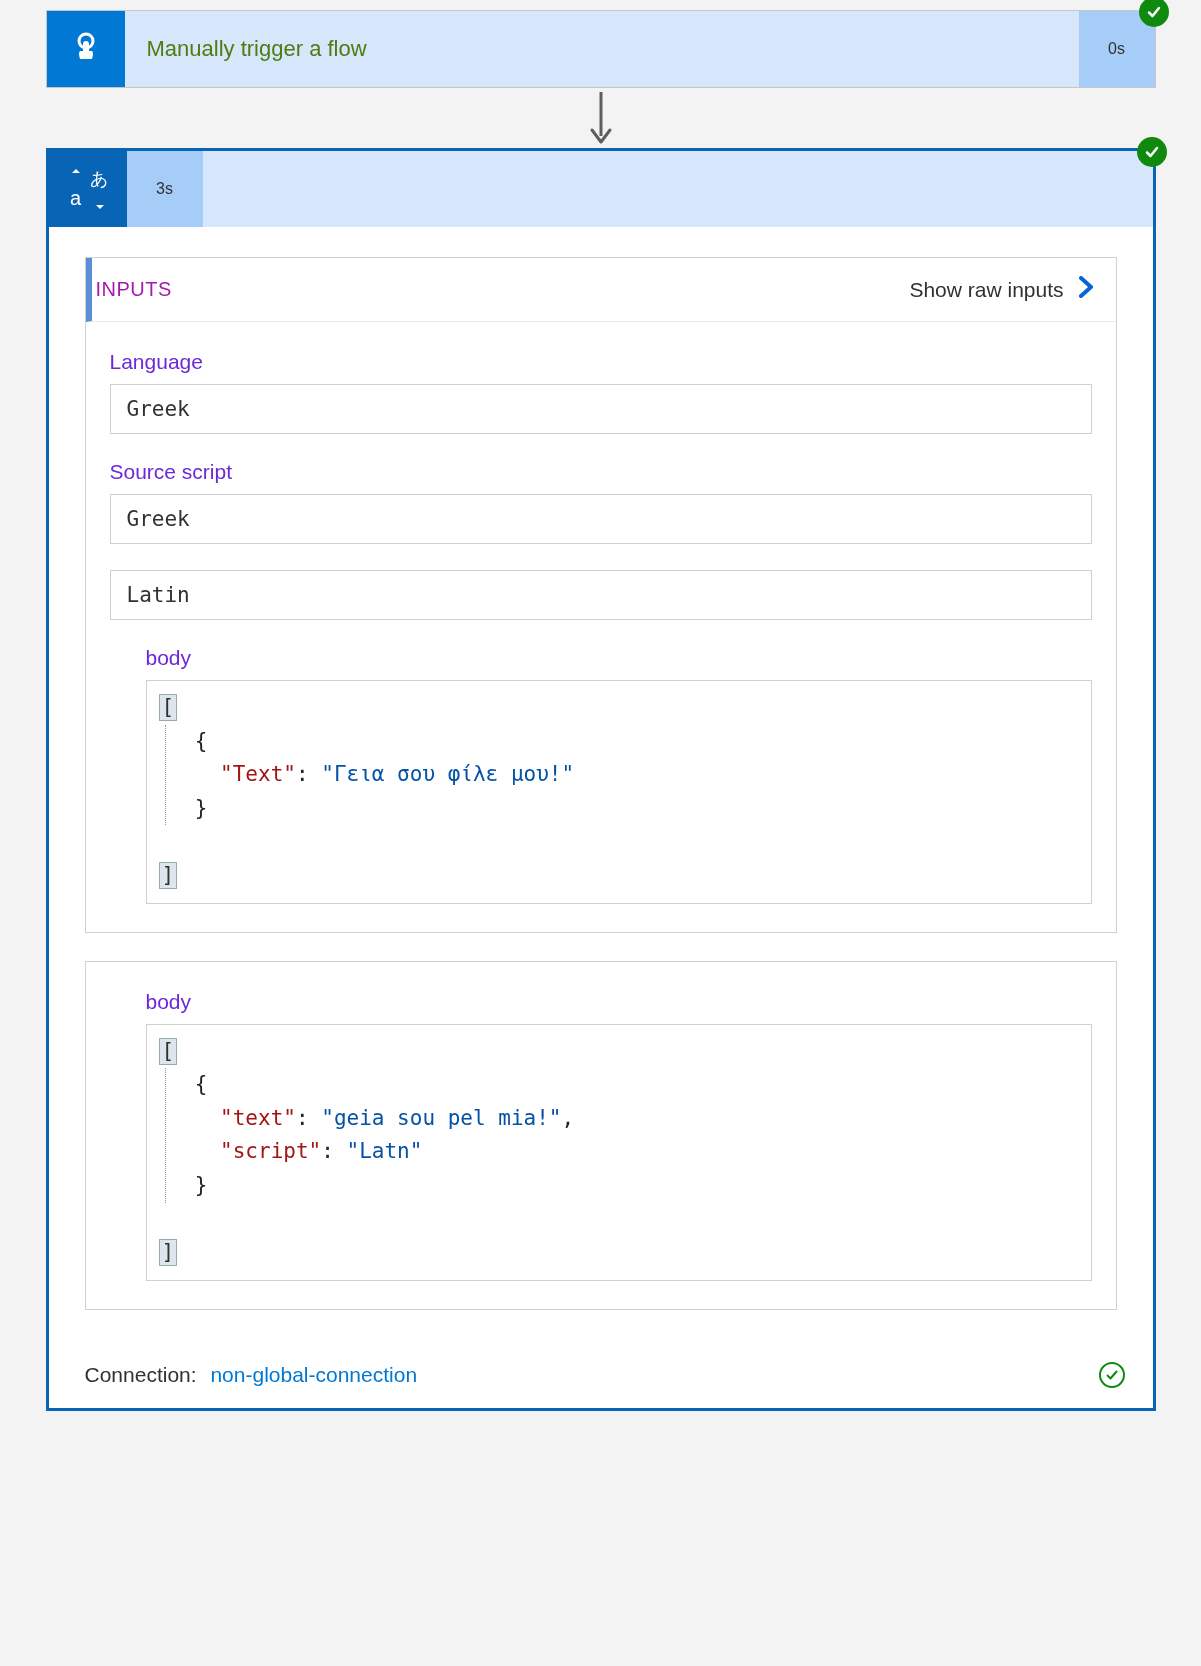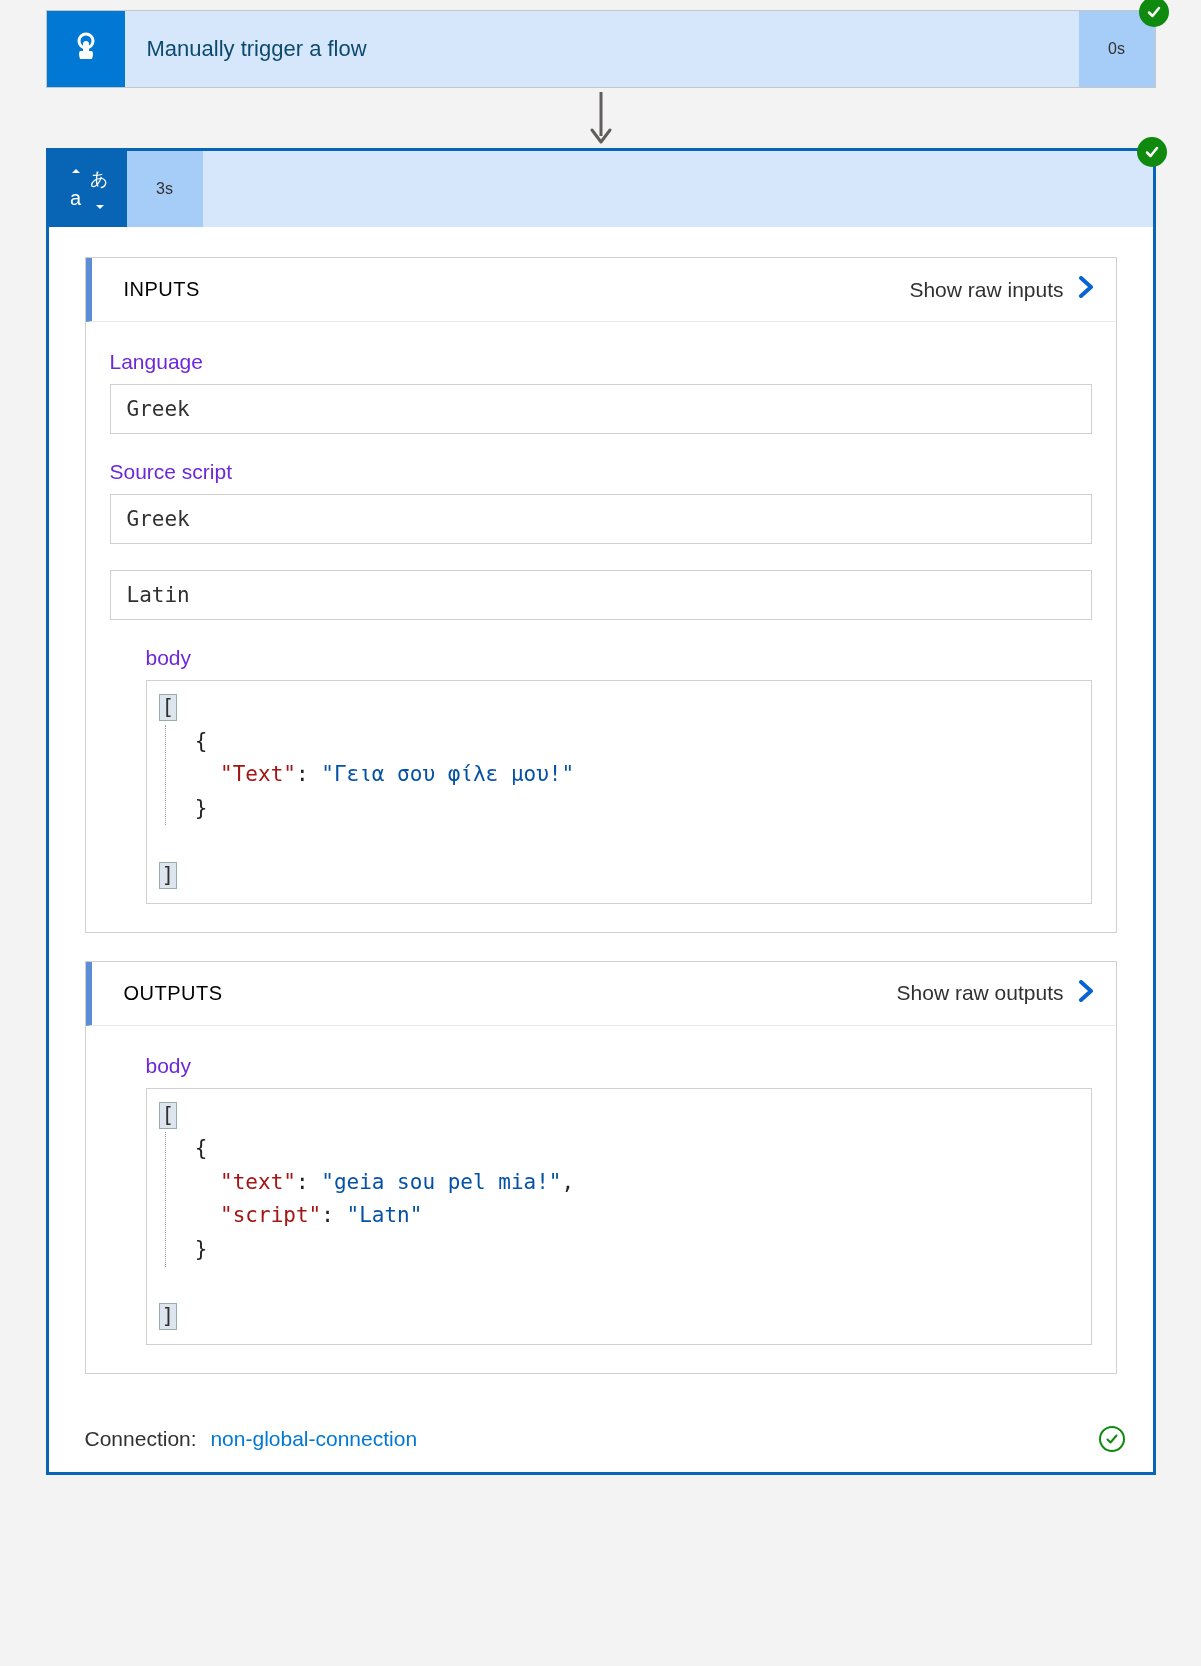--- a/index.html
+++ b/index.html
@@ -38,21 +38,21 @@
     flex: none;
   }
   .icon-blue { background: #0078d4; }
   .icon-darkblue { background: #0864b4; }
   .header-title {
     flex: 1;
     display: flex;
     align-items: center;
     padding-left: 22px;
     font-size: 22px;
-    color: #0c4a6e;
+    color: #4d7c0f;
   }
   .header-time {
     width: 76px;
     display: flex;
     align-items: center;
     justify-content: center;
     font-size: 16px;
     color: #323130;
     background: #a6cdf8;
   }
@@ -90,22 +90,22 @@
     display: flex;
     align-items: center;
     justify-content: space-between;
     padding: 18px 22px 18px 0;
     border-bottom: 1px solid #edebe9;
     border-left: 6px solid #5b8ed6;
   }
   .panel-header .label {
     font-size: 20px;
     letter-spacing: 0.5px;
-    color: #000000;
-    padding-left: 32px;
+    color: #a21caf;
+    padding-left: 4px;
   }
   .panel-header .link {
     display: flex;
     align-items: center;
     gap: 14px;
     font-size: 21px;
     color: #323130;
     cursor: pointer;
   }
   .panel-header .link .chev {
@@ -250,31 +250,20 @@
             <div class="json-box"><span class="bracket-hl">[</span>
 <span class="gutter-line">  <span class="p">{</span>
     <span class="k">"Text"</span><span class="p">: </span><span class="s">"Γεια σου φίλε μου!"</span>
   <span class="p">}</span></span>
 <span class="bracket-hl">]</span></div>
           </div>
         </div>
       </div>
 
       <div class="panel">
-        <div class="panel-header">
-          <div class="label">OUTPUTS</div>
-          <div class="link">
-            <span>Show raw outputs</span>
-            <span class="chev">
-              <svg width="16" height="22" viewBox="0 0 16 22">
-                  <path d="M3 2 L13 11 L3 20" fill="none" stroke="#0864d4" stroke-width="4" stroke-linecap="round" stroke-linejoin="round"></path>
-                </svg>
-            </span>
-          </div>
-        </div>
         <div class="panel-body">
           <div class="field">
             <div class="field-label">body</div>
             <div class="json-box"><span class="bracket-hl">[</span>
 <span class="gutter-line">  <span class="p">{</span>
     <span class="k">"text"</span><span class="p">: </span><span class="s">"geia sou pel mia!"</span><span class="p">,</span>
     <span class="k">"script"</span><span class="p">: </span><span class="s">"Latn"</span>
   <span class="p">}</span></span>
 <span class="bracket-hl">]</span></div>
           </div>

